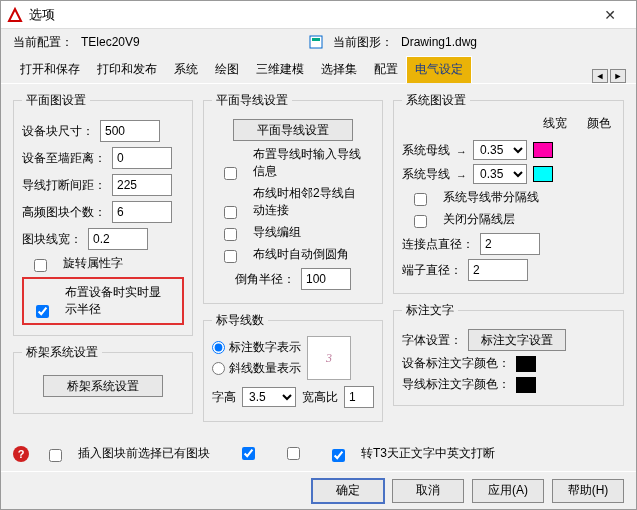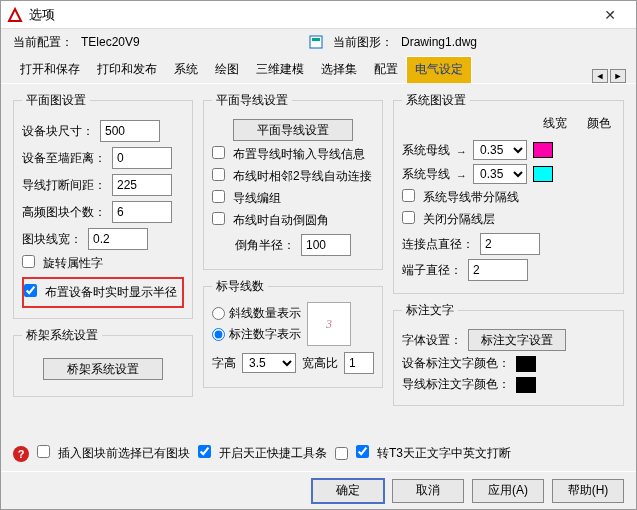--- a/index.html
+++ b/index.html
@@ -23,21 +23,21 @@
 .col1{width:180px}
 .col2{width:180px}
 .col3{flex:1}
 fieldset{border:1px solid #d0d0d0;padding:6px 8px 8px 8px}
 legend{padding:0 4px;font-size:12px}
 .fr{display:flex;align-items:center;margin:5px 0;gap:6px}
 .fr label{white-space:nowrap}
 input[type=text]{height:22px;border:1px solid #888;padding:0 4px;font-size:12px;background:#fff}
 .w60{width:60px}
 .w50{width:50px}
-.cb{display:flex;align-items:flex-start;gap:8px;margin:5px 0}
+.cb{display:flex;align-items:flex-end;gap:16px;margin:5px 12px}
 .cb input{width:13px;height:13px}
 .highlight{border:2px solid #e03030;padding:0;margin:2px 0}
 button.btn{height:22px;padding:0 12px;border:1px solid #888;background:#e8e8e8;cursor:pointer;font-size:12px}
 button.btn.big{width:120px}
 .swatch{width:20px;height:16px;border:1px solid #000;display:inline-block}
 .sel{height:20px;border:1px solid #888;background:#fff;padding:0 2px;font-size:12px;width:54px}
 .arrow{font-size:11px}
 .radio{display:flex;align-items:center;gap:4px;margin:4px 0}
 .preview{width:44px;height:44px;border:1px solid #aaa;background:#fff;display:flex;align-items:center;justify-content:center;color:#c080a0;font-style:italic;font-family:cursive}
 .bottom-checks{display:flex;align-items:center;gap:8px;padding:4px 12px;flex-wrap:wrap}
@@ -150,26 +150,26 @@
     <div class="fr" style="justify-content:center">
             <label>倒角半径：</label>
             <input type="text" class="w50" value="100" style="">
           </div>
    </fieldset>
    <fieldset>
     <legend>标导线数</legend>
     <div style="display:flex;gap:6px;align-items:center">
      <div>
       <div class="radio">
+                <input type="radio" name="ln" checked="" style="">
+                <label>标注数字表示</label>
+              </div>
+      <div class="radio">
                 <input type="radio" name="ln" style="">
                 <label>斜线数量表示</label>
-              </div>
-      <div class="radio">
-                <input type="radio" name="ln" checked="" style="">
-                <label>标注数字表示</label>
               </div>
      </div>
      <div class="preview">3</div>
     </div>
     <div class="fr">
             <label>字高</label>
             <select class="sel"><option>3.5</option></select>
             <label>宽高比</label>
             <input type="text" class="w50" style="width: 30px;" value="1">
           </div>
@@ -231,21 +231,20 @@
  </div>
 
  <div class="bottom-checks">
   <span class="qmark">?</span>
   <span class="cb">
         <input type="checkbox" style="">
         <label>插入图块前选择已有图块</label>
       </span>
   <span class="cb">
         <input type="checkbox" checked="" style="">
-        <label>开启天正快捷工具条</label>
       </span>
   <span class="cb">
         <input type="checkbox" style="">
       </span>
   <span class="cb">
         <input type="checkbox" checked="" style="">
         <label>转T3天正文字中英文打断</label>
       </span>
  </div>
 

